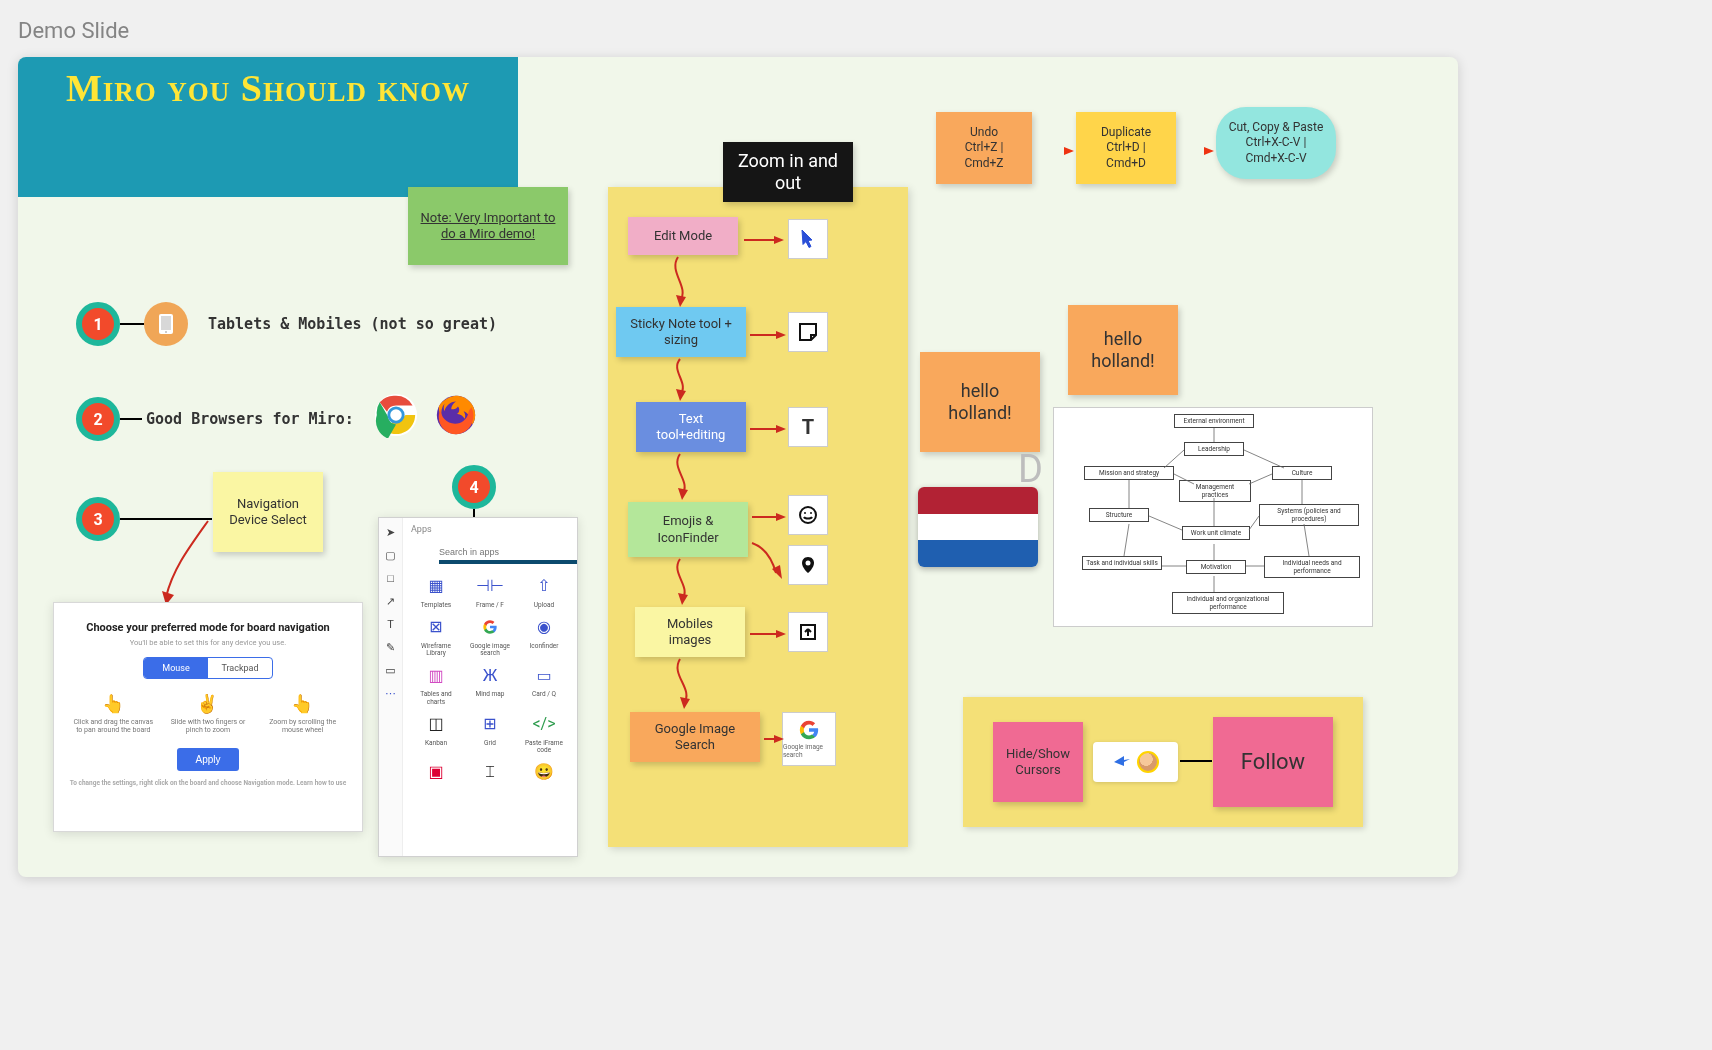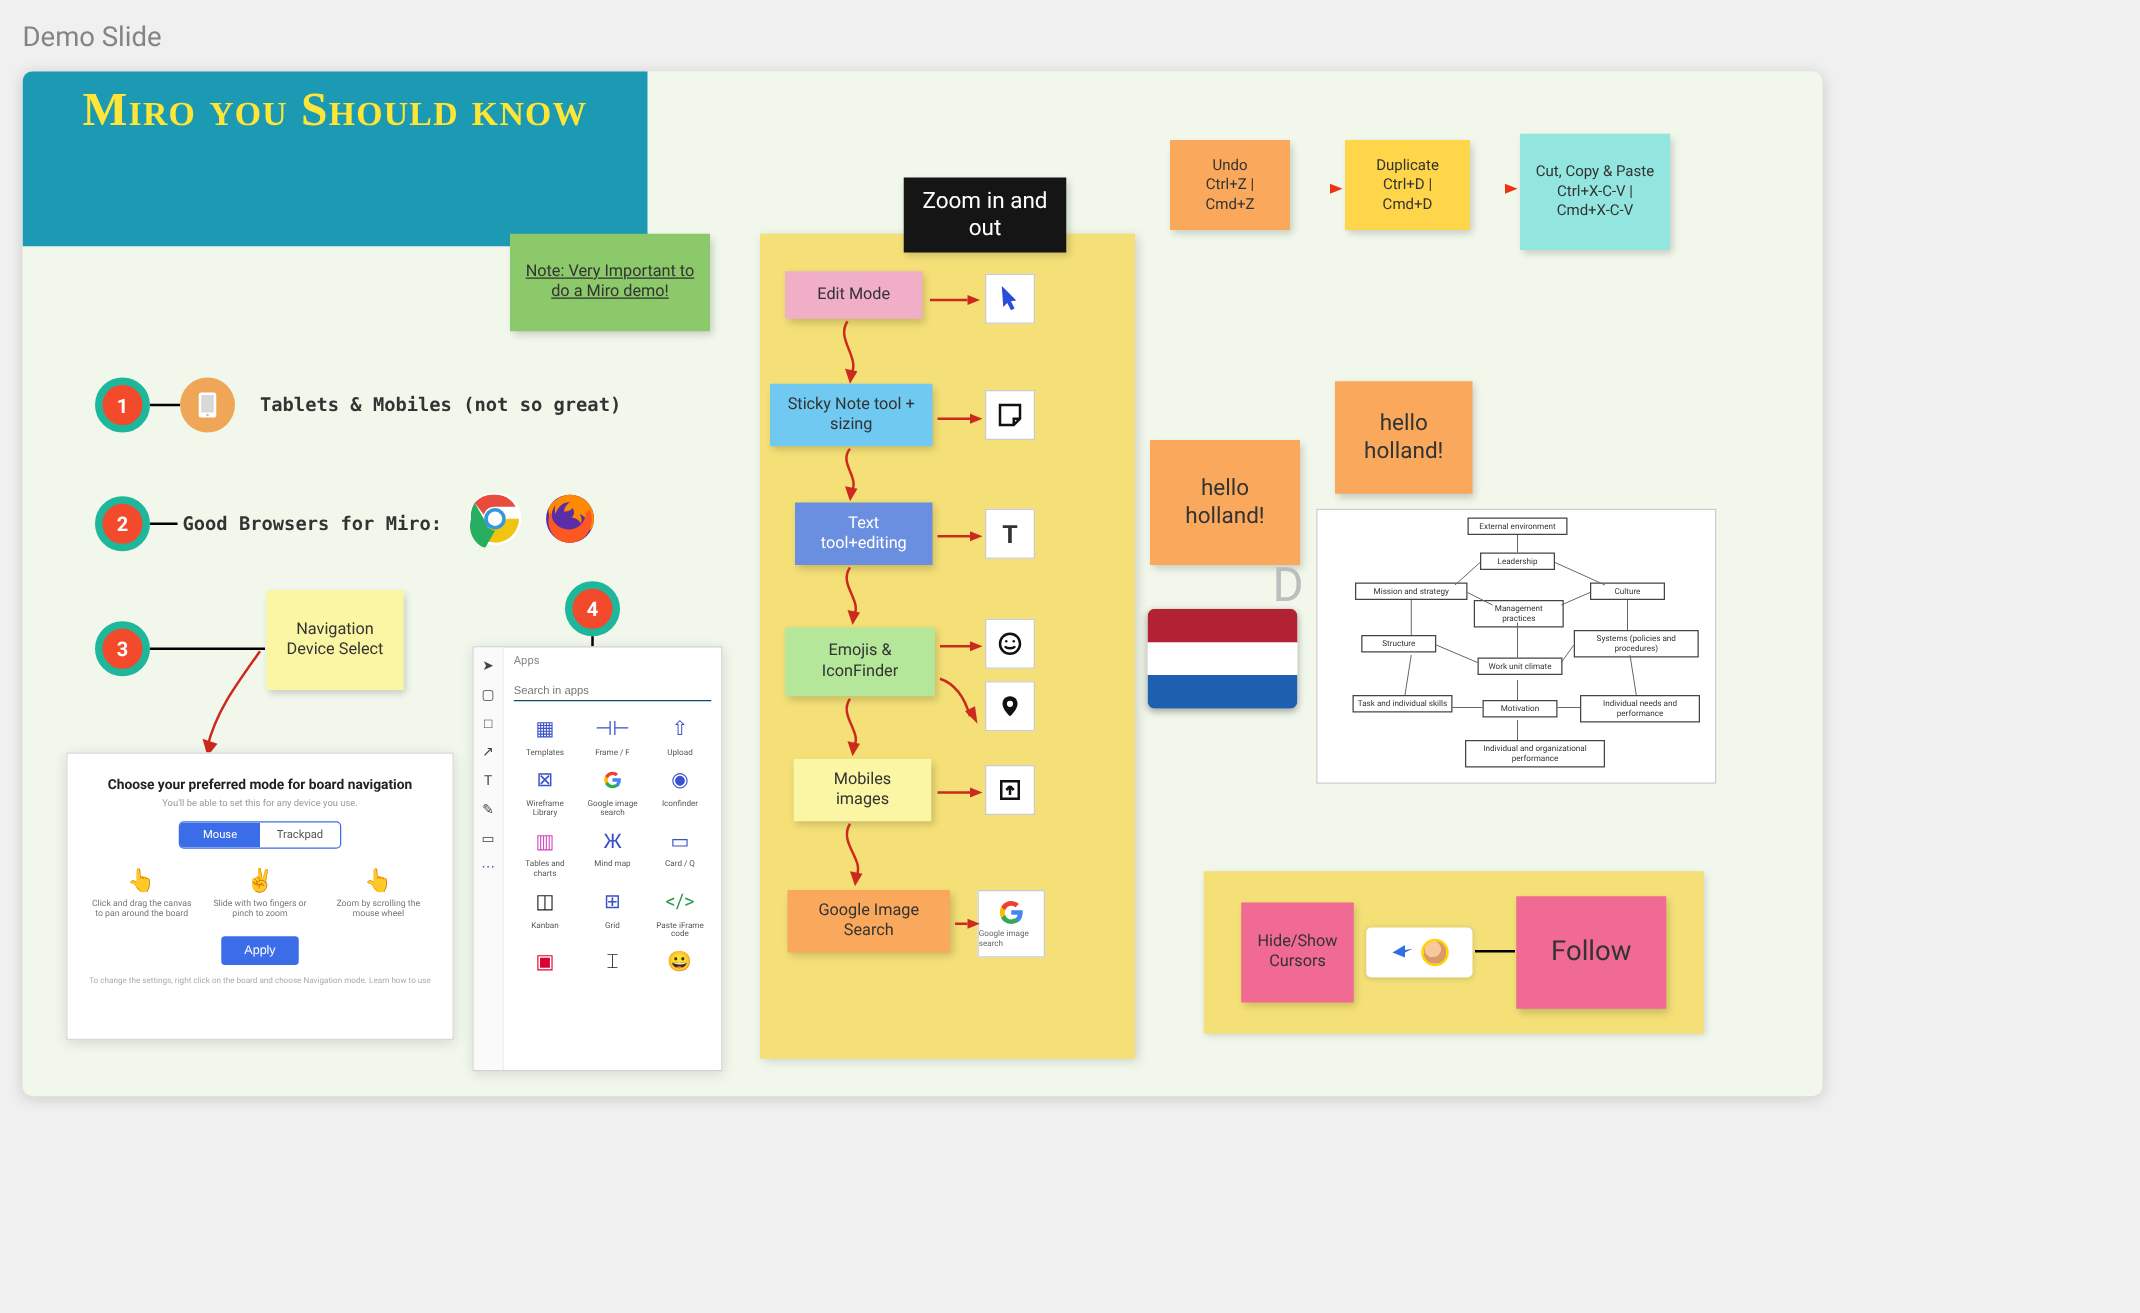--- a/index.html
+++ b/index.html
@@ -128,21 +128,21 @@
     left: 360px; top: 460px;
     width: 200px; height: 340px;
     background: #fff;
     border: 1px solid #d0d0d0;
     box-shadow: 0 2px 10px rgba(0,0,0,0.12);
     display:flex;
   }
   .apps-side { width:24px; background:#fafafa; border-right:1px solid #eee; display:flex; flex-direction:column; align-items:center; gap:10px; padding-top:8px; font-size:11px; color:#444;}
   .apps-body { flex:1; padding:6px 8px; overflow:hidden;}
   .apps-body h5 { font-size:9px; color:#888; font-weight:400; margin-bottom:6px;}
-  .apps-search { width:100%; font-size:9px; color:#4a6de0; border:none; border-bottom:1px solid #0c4a6e; padding:3px 0; margin-bottom:8px;}
+  .apps-search { width:100%; font-size:9px; color:#4a6de0; border:none; border-bottom:4px solid #0c4a6e; padding:3px 0; margin-bottom:8px;margin-left:28px;}
   .apps-grid { display:grid; grid-template-columns:repeat(3,1fr); gap:4px; }
   .apps-grid .cell { text-align:center; font-size:6.5px; color:#555; line-height:1.1;}
   .apps-grid .ic { height:28px; display:flex; align-items:center; justify-content:center; font-size:16px; color:#3b52cc; margin-bottom:2px;}
 
   .diagram-box {
     position:absolute;
     left:1035px; top:350px;
     width:320px; height:220px;
     background:#fff;
     border:1px solid #ccc;
@@ -259,21 +259,21 @@
     <div class="nav-toggle">
       <div class="on">Mouse</div>
       <div>Trackpad</div>
     </div>
     <div class="nav-gestures">
       <div><span class="hand">👆</span><span>Click and drag the canvas to pan around the board</span></div>
       <div><span class="hand">✌️</span><span>Slide with two fingers or pinch to zoom</span></div>
       <div><span class="hand">👆</span><span>Zoom by scrolling the mouse wheel</span></div>
     </div>
     <button class="nav-apply">Apply</button>
-    <div style="font-size:6.5px; color:#aaa; margin-top:8px;">To change the settings, right click on the board and choose Navigation mode. Learn how to use</div>
+    <div style="font-size:6.5px; color:#aaa; margin-top:8px;font-weight:bold;">To change the settings, right click on the board and choose Navigation mode. Learn how to use</div>
   </div>
 
   <div class="num-badge" style="left:434px; top:408px;">4</div>
   <svg class="connector" style="left:455px; top:452px;" width="2" height="12">
       <line x1="1" y1="0" x2="1" y2="12" stroke="#000" stroke-width="2"></line>
     </svg>
 
   <div class="apps-panel">
     <div class="apps-side">
       <span>➤</span>
@@ -423,21 +423,21 @@
   <svg class="connector" style="left:650px; top:602px;" width="30" height="50">
       <path d="M12 0 C 2 16, 26 30, 16 44" stroke="#cc2a1f" stroke-width="2" fill="none"></path>
       <polygon points="12,38 16,50 22,40" fill="#cc2a1f"></polygon>
     </svg>
 
   <div class="shortcut-row">
     <div class="sticky orange" style="left:918px; top:55px; width:96px; height:72px; white-space:pre-line;">Undo
 Ctrl+Z | Cmd+Z</div>
     <div class="sticky gold" style="left:1058px; top:55px; width:100px; height:72px; white-space:pre-line;">Duplicate
 Ctrl+D | Cmd+D</div>
-    <div class="sticky cyan" style="left:1198px; top:50px; width:120px; height:93px; white-space:pre-line;">Cut, Copy &amp; Paste
+    <div class="sticky cyan" style="left:1198px; top:50px; width:120px; height:72px; white-space:pre-line;border-radius:30px;">Cut, Copy &amp; Paste
 Ctrl+X-C-V | Cmd+X-C-V</div>
     <svg class="connector" style="left:1016px; top:90px;" width="40" height="8">
         <line x1="0" y1="4" x2="30" y2="4" stroke="#e31;" stroke-width="2"></line>
         <polygon points="30,0 40,4 30,8" fill="#e31"></polygon>
       </svg>
     <svg class="connector" style="left:1160px; top:90px;" width="36" height="8">
         <line x1="0" y1="4" x2="26" y2="4" stroke="#e31;" stroke-width="2"></line>
         <polygon points="26,0 36,4 26,8" fill="#e31"></polygon>
       </svg>
   </div>

